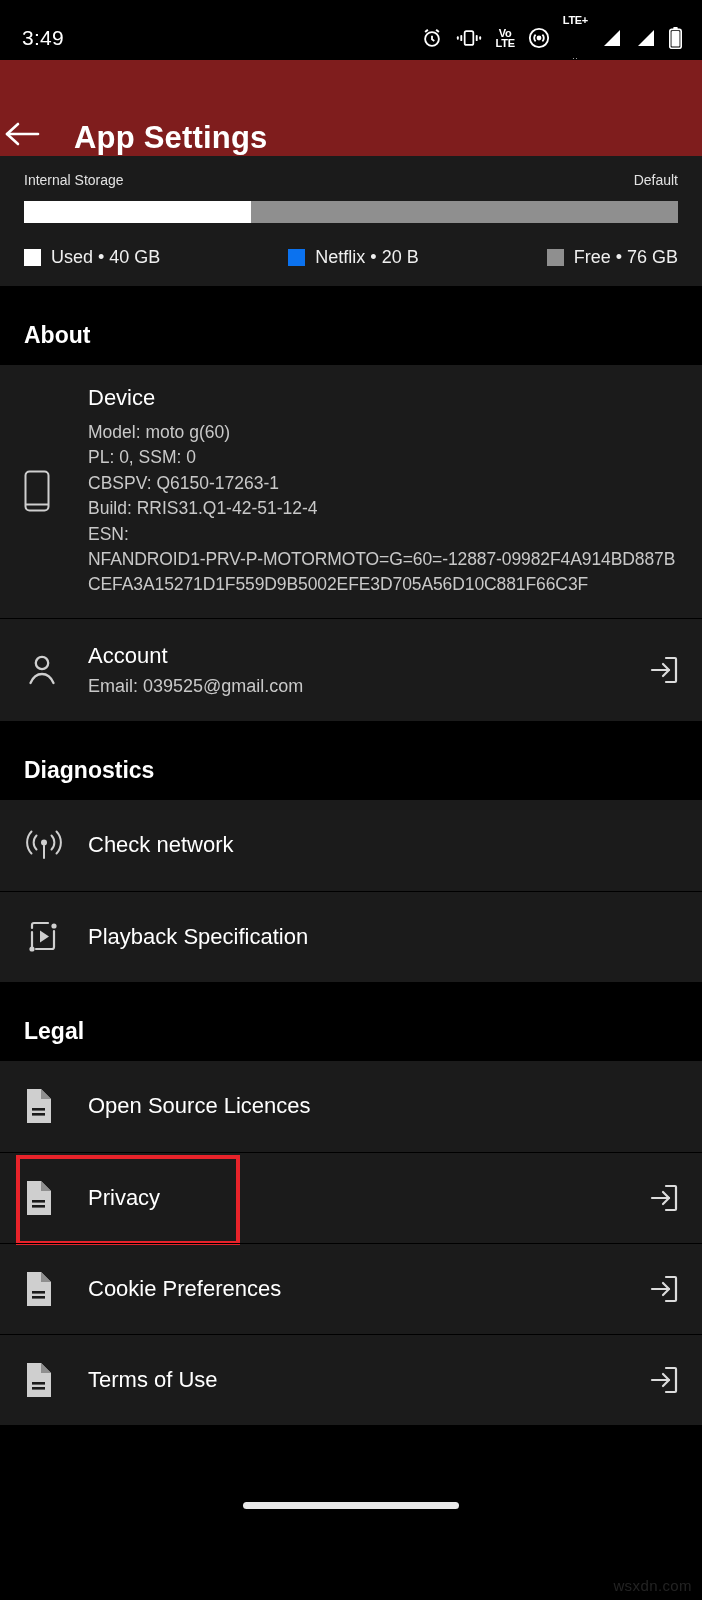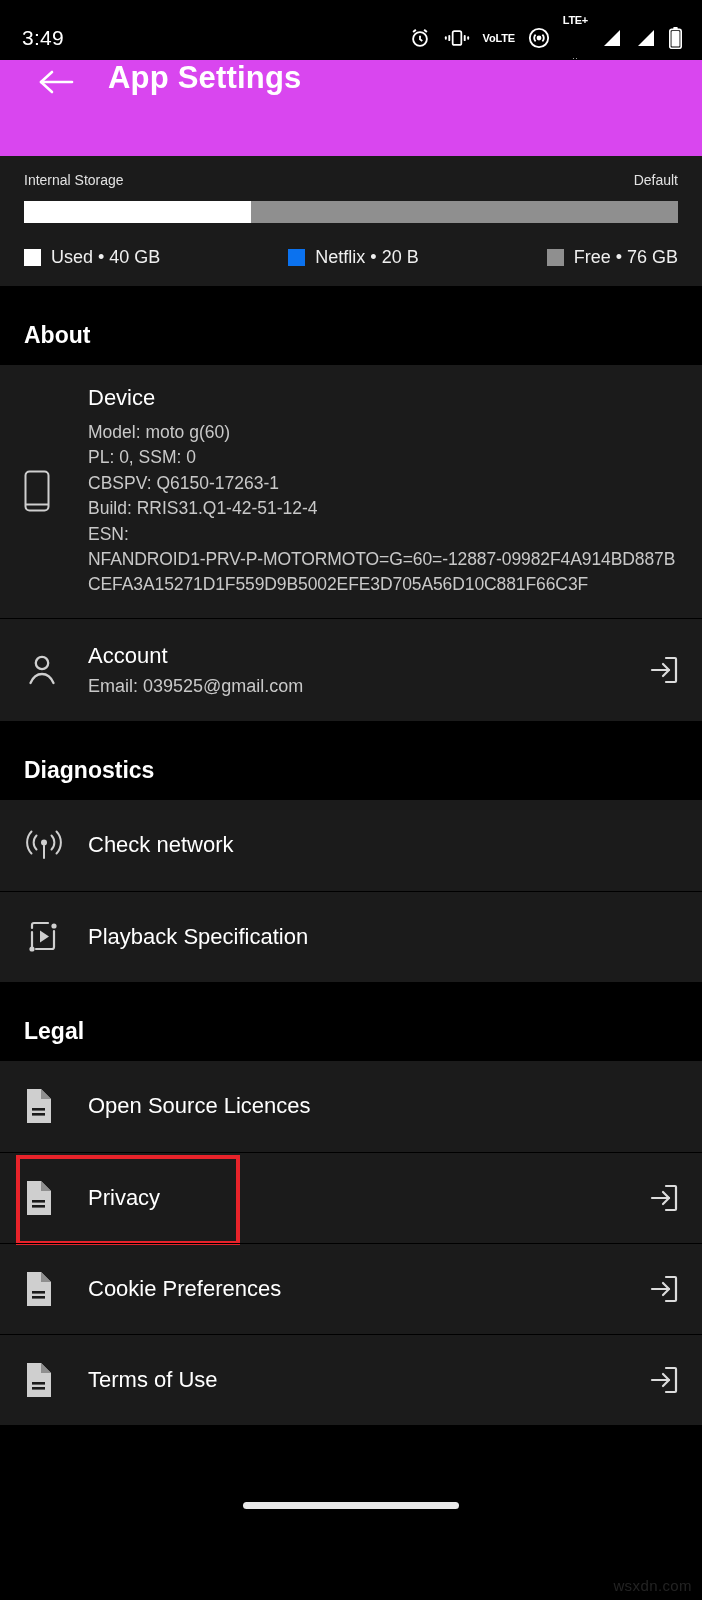--- a/index.html
+++ b/index.html
@@ -10,28 +10,28 @@
     color:#ffffff; -webkit-font-smoothing:antialiased;
   }
   .phone{ width:702px; height:1600px; position:relative; background:#000; display:flex; flex-direction:column; }
 
   
   .statusbar{ height:60px; flex:0 0 60px; display:flex; align-items:center;
               justify-content:space-between; padding:16px 20px 0 22px; background:#000; }
   .clock{ font-size:21px; letter-spacing:.3px; font-weight:400; }
   .sysicons{ display:flex; align-items:center; gap:13px; }
   .sysicons svg{ display:block; }
-  .volte{ display:flex; flex-direction:row; align-items:center; line-height:.95; }
+  .volte{ display:flex; flex-direction:column; align-items:center; line-height:.95; }
   .volte b{ font-size:11px; font-weight:700; letter-spacing:-.2px; }
   .lteplus{ display:flex; flex-direction:column; align-items:center; line-height:1;gap:28px; }
   .lteplus b{ font-size:11px; font-weight:700; letter-spacing:-.3px; }
   .lteplus i{ font-style:normal; font-size:8px; letter-spacing:1px; margin-top:-1px; }
 
   
-  .appbar{ height:96px; flex:0 0 96px; display:flex; align-items:flex-start; gap:30px; padding-left:34px; background:#d946ef; }
+  .appbar{ height:96px; flex:0 0 96px; display:flex; align-items:flex-end; gap:30px; background:#7f1d1d; }
   .backbtn{ width:44px; height:44px; display:flex; align-items:center; justify-content:center; cursor:pointer; }
   .apptitle{ font-size:31px; font-weight:700; letter-spacing:.2px; }
 
   
   .storage{ background:#1b1b1b; padding:16px 24px 18px 24px; flex:0 0 auto; }
   .storage-top{ display:flex; justify-content:space-between; font-size:14px; color:#e2e2e2; margin-bottom:13px; }
   .bar{ height:22px; width:100%; display:flex; background:#8f8f8f; overflow:hidden; }
   .bar .seg-used{ background:#ffffff; }
   .bar .seg-app{ background:#0b72ef; }
   .bar .seg-free{ background:#8f8f8f; flex:1; }

